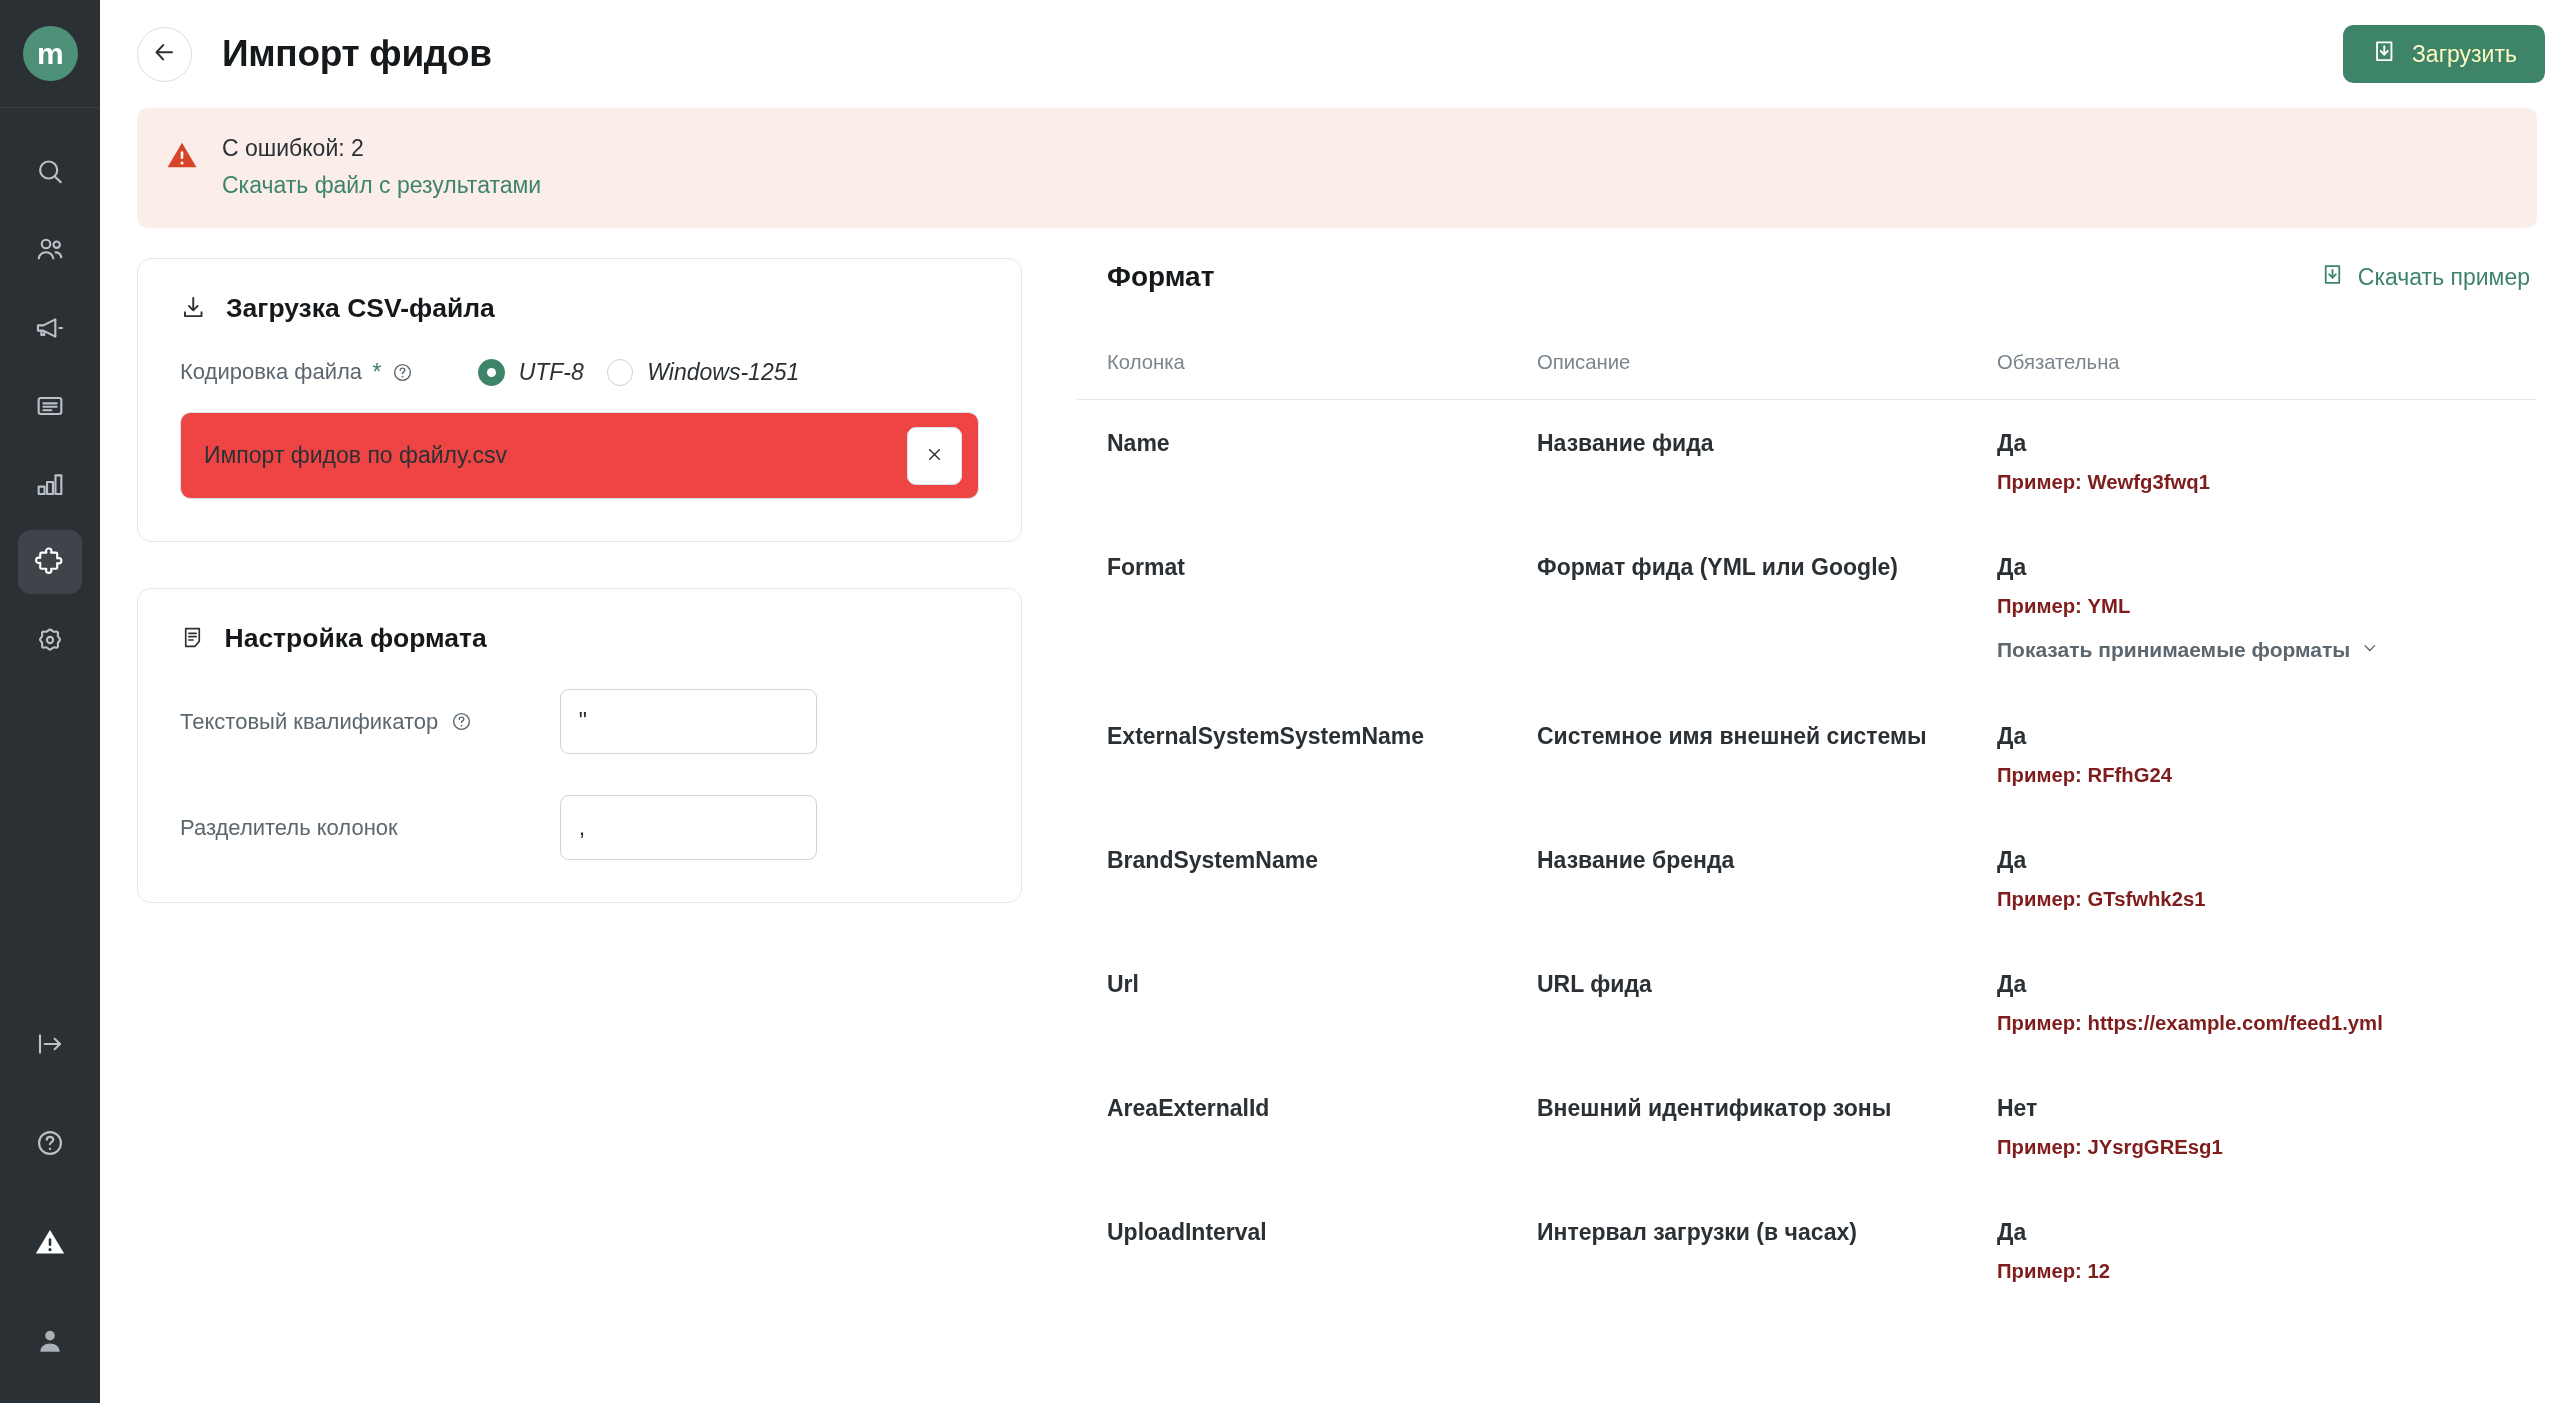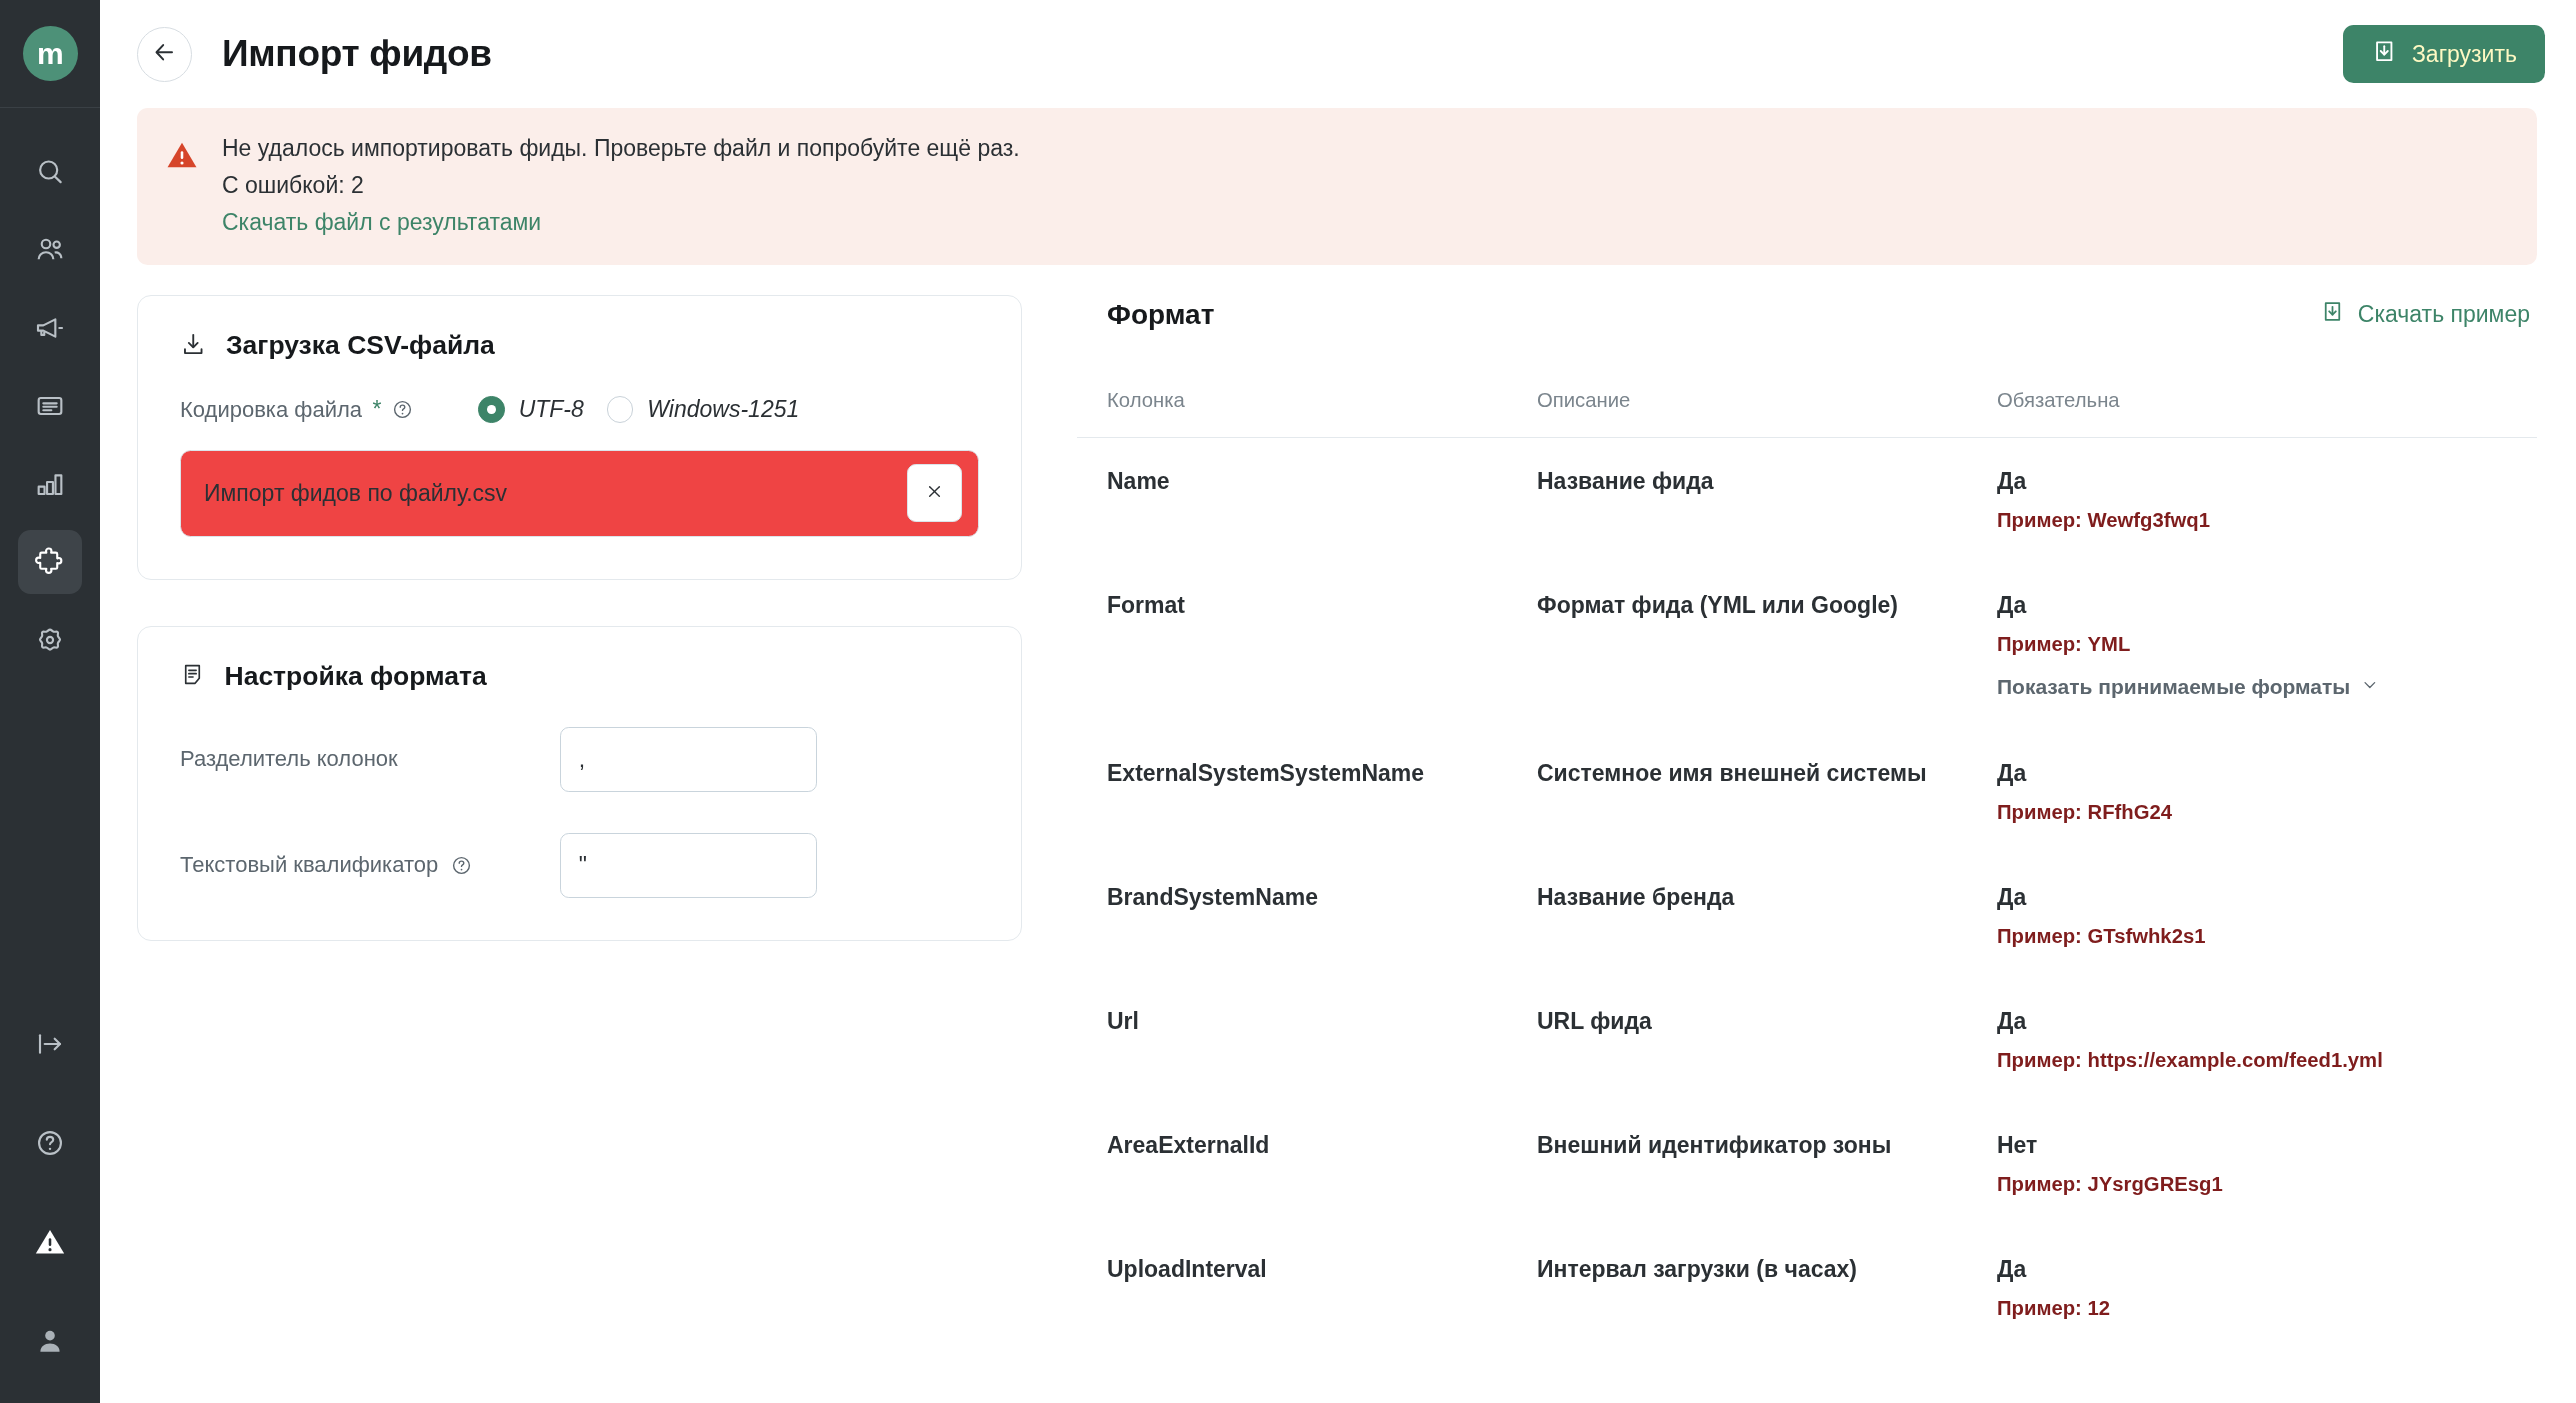--- a/index.html
+++ b/index.html
@@ -388,21 +388,20 @@
 
       <div class="alert">
         <div class="alert-icon">
           <svg width="34" height="34" viewBox="0 0 24 24">
             <path d="M12 3.4 22.2 20.6H1.8z" fill="#d6452a"></path>
             <rect x="11.1" y="9.4" width="1.8" height="5.5" rx=".9" fill="#ffffff"></rect>
             <circle cx="12" cy="17.6" r="1.1" fill="#ffffff"></circle>
           </svg>
         </div>
         <div class="alert-body">
-          <div class="alert-line">Не удалось импортировать фиды. Проверьте файл и попробуйте ещё раз.</div>
           <div class="alert-line">С ошибкой: 2</div>
           <a class="alert-link">Скачать файл с результатами</a>
         </div>
       </div>
 
       <div class="cols">
 
         <div class="col-left">
 
           <section class="card">
@@ -462,37 +461,37 @@
                   <line x1="8.5" y1="8" x2="15.5" y2="8" stroke-linecap="round"></line>
                   <line x1="8.5" y1="11.2" x2="15.5" y2="11.2" stroke-linecap="round"></line>
                   <line x1="8.5" y1="14.4" x2="12.5" y2="14.4" stroke-linecap="round"></line>
                 </svg>
               </span>
               <h2 class="card-title">Настройка формата</h2>
             </div>
 
             <div class="setting-row">
               <div class="setting-label">
-                <span>Разделитель колонок</span>
-              </div>
-              <input class="text-input" type="text" value="," style="">
-            </div>
-
-            <div class="setting-row">
-              <div class="setting-label">
                 <span>Текстовый квалификатор</span>
                 <span class="help-icon">
                   <svg width="21" height="21" viewBox="0 0 24 24" fill="none" stroke="#5c666e" stroke-width="1.6">
                     <circle cx="12" cy="12" r="9"></circle>
                     <path d="M9.4 9.4c0-1.4 1.2-2.4 2.6-2.4s2.6 1 2.6 2.4c0 1.9-2.6 1.9-2.6 3.6" stroke-linecap="round"></path>
                     <circle cx="12" cy="16.6" r="1" fill="#5c666e" stroke="none"></circle>
                   </svg>
                 </span>
               </div>
               <input class="text-input" type="text" value="&quot;" style="">
+            </div>
+
+            <div class="setting-row">
+              <div class="setting-label">
+                <span>Разделитель колонок</span>
+              </div>
+              <input class="text-input" type="text" value="," style="">
             </div>
           </section>
 
         </div>
 
         <div class="col-right">
           <div class="right-head">
             <h2 class="right-title">Формат</h2>
             <div class="right-head-spacer"></div>
             <a class="download-link">

